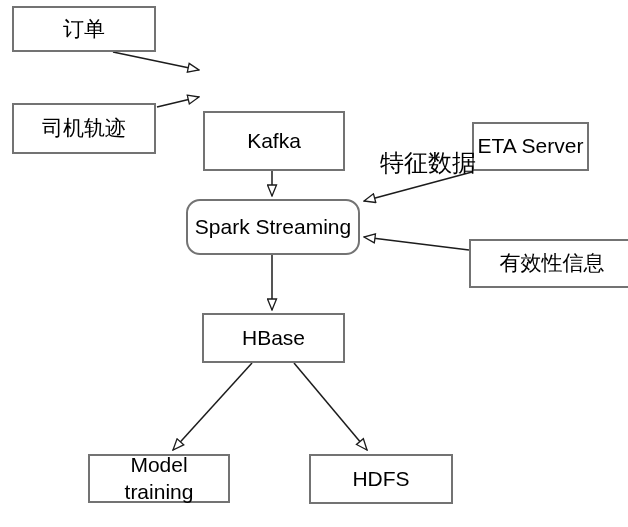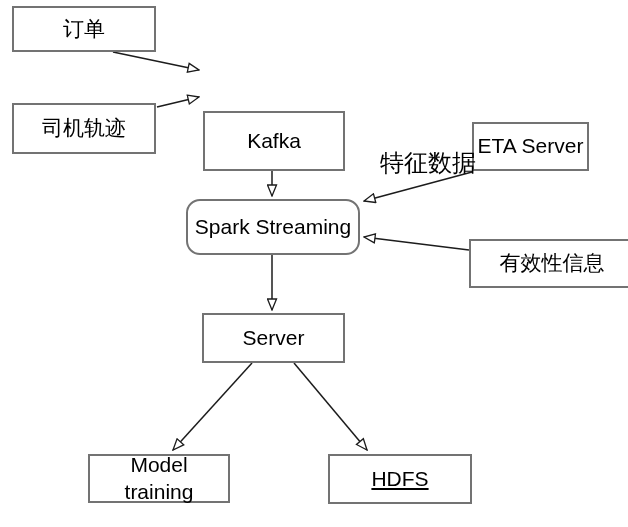--- a/index.html
+++ b/index.html
@@ -41,21 +41,21 @@
     line-height: 1.25;
   }
   .node-order          { left: 12px;  top: 6px;   width: 144px; height: 46px; }
   .node-driver-track   { left: 12px;  top: 103px; width: 144px; height: 51px; text-align: right; }
   .node-kafka          { left: 203px; top: 64px;  width: 142px; height: 60px; margin-top: 47px; }
   .node-eta-server     { left: 472px; top: 122px; width: 117px; height: 49px; }
   .node-spark          { left: 186px; top: 199px; width: 174px; height: 56px; border-radius: 14px; }
   .node-validity       { left: 469px; top: 239px; width: 166px; height: 49px; }
   .node-hbase          { left: 202px; top: 313px; width: 143px; height: 50px; }
   .node-model-training { left: 88px;  top: 454px; width: 142px; height: 49px; }
-  .node-hdfs           { left: 328px; top: 454px; width: 144px; height: 50px; text-decoration: underline; }
+  .node-hdfs           { left: 309px; top: 454px; width: 144px; height: 50px; }
   .node-model-training span {
     display: block;
     width: 84px; 
   }
   .edge-label {
     position: absolute;
     left: 380px;
     top: 147px;
     width: 90px;
     font-size: 24px;
@@ -102,21 +102,21 @@
 
   <div class="node node-spark">
     <span>Spark Streaming</span>
   </div>
 
   <div class="node node-validity">
     <span>有效性信息</span>
   </div>
 
   <div class="node node-hbase">
-    <span>Server</span>
+    <span>HBase</span>
   </div>
 
   <div class="node node-model-training">
     <span>Model training</span>
   </div>
 
   <div class="node node-hdfs">
     <span>HDFS</span>
   </div>
 

